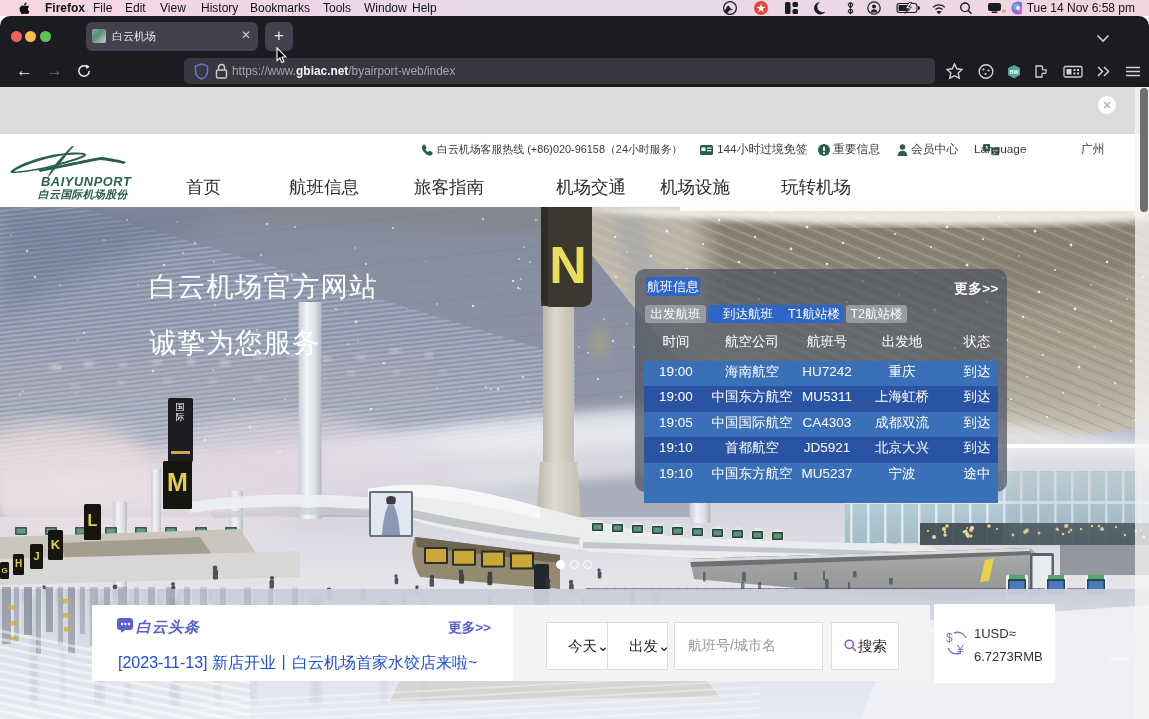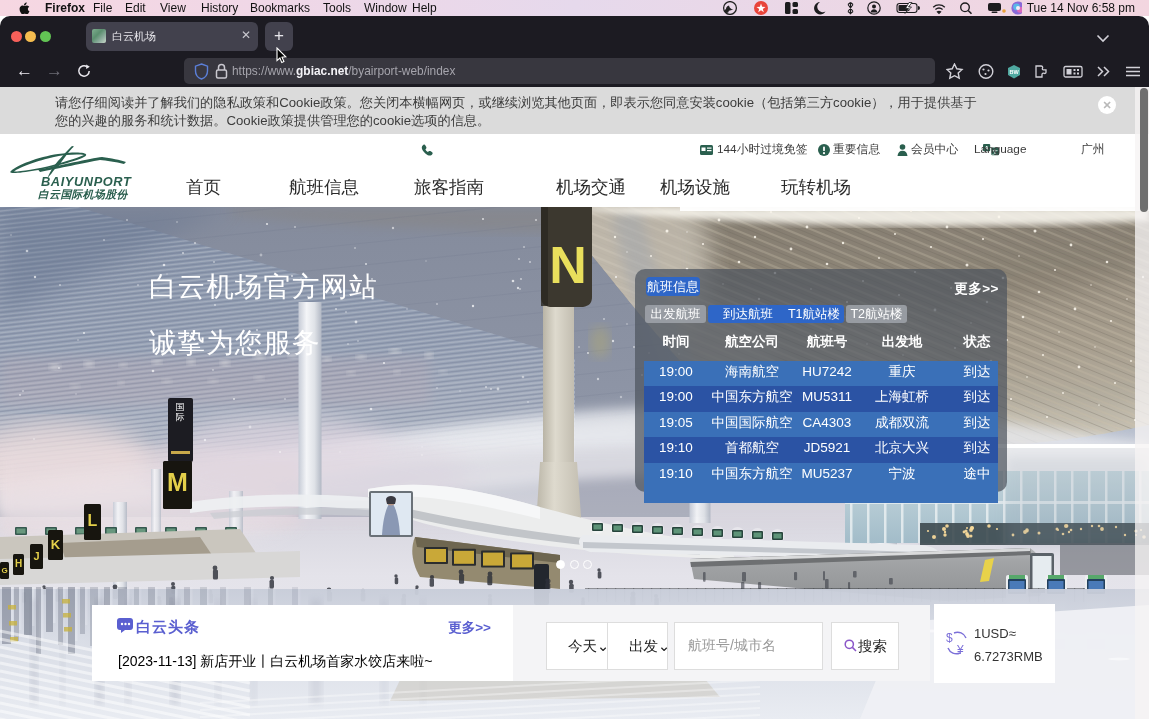--- a/index.html
+++ b/index.html
@@ -52,42 +52,42 @@
 
 
 #fpanel { position:absolute; left:635px; top:62px; width:372px; height:223px;
   background:rgba(78,84,94,0.72); border-radius:10px; color:#fff; }
 #fpanel .badge { position:absolute; left:11px; top:8px; width:54px; height:19px; background:#2e66c8; border-radius:4px;
   font-size:13px; text-align:center; line-height:19px; }
 #fpanel .more { position:absolute; right:8px; top:11px; font-size:13.5px; font-weight:bold; letter-spacing:0.5px;}
 .ftab { position:absolute; top:36px; height:18px; font-size:12.5px; text-align:center; line-height:18px; border-radius:3px; }
 .ftab.blue { background:#2e66c8; }
 .ftab.gray { background:rgba(160,165,172,0.85); }
-#fhead { position:absolute; left:9px; top:64px; width:354px; height:16px; font-size:13.5px; font-weight:bold; }
+#fhead { position:absolute; left:9px; top:64px; width:354px; height:16px; font-size:13.5px; font-weight:normal; }
 #fhead span, .frow span { position:absolute; text-align:center; }
 .frow { position:absolute; left:9px; width:354px; height:40px; font-size:13.5px; line-height:22px; }
 .frow.a { background:#3a70b8; }
 .frow.b { background:#2b53a4; }
 .c1 { left:7px; width:50px; }
 .c2 { left:58px; width:100px; }
 .c3 { left:148px; width:70px; }
 .c4 { left:223px; width:70px; }
 .c5 { left:308px; width:50px; }
 
 
 .dot { position:absolute; width:9px; height:9px; border-radius:50%; border:1.5px solid #fff; }
 .dot.on { background:#fff; }
 
 
 #card-news { position:absolute; left:92px; top:398px; width:421px; height:76px; background:#fff; }
 #card-search { position:absolute; left:513px; top:398px; width:417px; height:76px; background:#f4f4f6; }
 #card-cur { position:absolute; left:934px; top:397px; width:121px; height:79px; background:#fff; }
-#news-title { position:absolute; left:44px; top:13px; color:#5a5fd0; font-size:15px; font-weight:bold; letter-spacing:1px; }
+#news-title { position:absolute; left:44px; top:13px; color:#5a5fd0; font-size:15px; font-weight:bold; letter-spacing:1px; font-style:italic;}
 #news-more { position:absolute; right:22px; top:14px; color:#5a5fd0; font-size:13.5px; font-weight:bold; }
-#news-line { position:absolute; left:26px; top:48px; color:#000000; font-size:14px; }
+#news-line { position:absolute; left:26px; top:48px; color:#1d4ed8; font-size:16px; }
 .sbox { position:absolute; top:17px; height:48px; background:#fff; border:1px solid #ddd; }
 .sellab { font-size:14.5px; color:#222; }
 #cur-icon { position:absolute; left:10px; top:26px; width:26px; height:26px; }
 #cur-t1 { position:absolute; left:40px; top:22px; font-size:13px; color:#333; }
 #cur-t2 { position:absolute; left:40px; top:45px; font-size:13px; color:#333; }
 
 
 #sthumb { left:1140px; top:88px; width:8px; height:124px; background:#6f6f6f; border-radius:4px; }
 </style>
 </head>
@@ -186,37 +186,37 @@
           <rect x="131" y="6" width="2" height="2" fill="#d2d1d8"></rect>
         <rect x="127.5" y="9.5" width="2" height="2" fill="#d2d1d8"></rect>
           <rect x="131" y="9.5" width="2" height="2" fill="#d2d1d8"></rect>
         <path d="M152 4 L156.5 8.5 L152 13 M158 4 L162.5 8.5 L158 13" stroke="#d2d1d8" stroke-width="1.5" fill="none"></path>
         <path d="M180 4.5 H194 M180 8.5 H194 M180 12.5 H194" stroke="#d2d1d8" stroke-width="1.5"></path>
       </svg>
     </div>
   </div>
 
   <div id="cookie" class="abs">
-    <div class="txt">请您仔细阅读并了解我们的隐私政策和Cookie政策。您关闭本横幅网页，或继续浏览其他页面，即表示您同意安装cookie（包括第三方cookie），用于提供基于<br>您的兴趣的服务和统计数据。Cookie政策提供管理您的cookie选项的信息。</div>
     <div class="x">✕</div>
   </div>
 
   <div id="header" class="abs">
     <svg style="position:absolute;left:8px;top:12px" width="124" height="58" viewBox="0 0 124 58">
       <path d="M3 25 C9 19 30 11 50 8 C66 5.5 80 6 78 9.5 C76 13 45 21.5 27 24.5 C12 27 -1 28.5 3 25 Z M6 25.5 C13 25.5 30 23 45 19 C60 15 72 11 76 9 C70 8 58 8.5 46 11 C30 14.5 11 21.5 6 25.5 Z" fill="#2a5f4e"></path>
       <path d="M30 23.5 C52 19.5 82 12.5 94 11 C103 12 112 14 118 16 L116 18 C108 16 98 14.5 92 14 C78 16.5 50 22.5 32 26 Z" fill="#2a5f4e"></path>
       <path d="M64 0 C59 5 51 13.5 46 20 L50 21 C55 13.5 61 5 66 0.5 Z" fill="#2a5f4e"></path>
       <path d="M46 20 C43 24.5 40.5 29 39.5 32 L43.5 27.5 C45 25 47 22.5 49 21 Z" fill="#2a5f4e"></path>
       <text x="33" y="40" font-size="12.8" font-weight="bold" font-style="italic" fill="#2a5f4e" letter-spacing="0.6">BAIYUNPORT</text>
       <text x="30" y="52" font-size="10.8" font-weight="bold" font-style="italic" fill="#2a5f4e" letter-spacing="0.4">白云国际机场股份</text>
     </svg>
     <div id="toplinks">
       <svg class="abs" style="left:421px;top:2px" width="12" height="12" viewBox="0 0 12 12">
           <path d="M2.5 0.8 C3.2 0.4 4 0.6 4.4 1.4 L5.3 3 C5.6 3.6 5.5 4.3 5 4.8 L4.4 5.4 C4.9 6.5 5.8 7.4 6.9 8 L7.5 7.4 C8 6.9 8.7 6.8 9.3 7.1 L10.9 8 C11.7 8.4 11.9 9.3 11.4 10 C10.7 11.1 9.4 11.9 8 11.5 C5 10.6 1.8 7.4 0.9 4.4 C0.5 3 1.3 1.6 2.5 0.8 Z" fill="#2a5f4e"></path>
         </svg>
+      <span class="lk" style="left:437px;font-size:10.9px;top:1px;">白云机场客服热线 (+86)020-96158（24小时服务）</span>
       <svg class="abs" style="left:700px;top:2.5px" width="13" height="10" viewBox="0 0 13 10">
           <rect x="0" y="0" width="13" height="10" rx="1.5" fill="#2a5f4e"></rect>
           <rect x="1.5" y="2.5" width="4" height="3.5" fill="#fff"></rect>
           <rect x="7" y="2.5" width="4.5" height="1.2" fill="#fff"></rect>
           <rect x="7" y="5" width="4.5" height="1.2" fill="#fff"></rect>
         </svg>
       <span class="lk" style="left:717px;">144小时过境免签</span>
       <svg class="abs" style="left:818px;top:1.5px" width="12" height="12" viewBox="0 0 12 12">
           <circle cx="6" cy="6" r="6" fill="#2a5f4e"></circle>
           <rect x="5.1" y="2.5" width="1.8" height="4.6" rx="0.9" fill="#fff"></rect>

